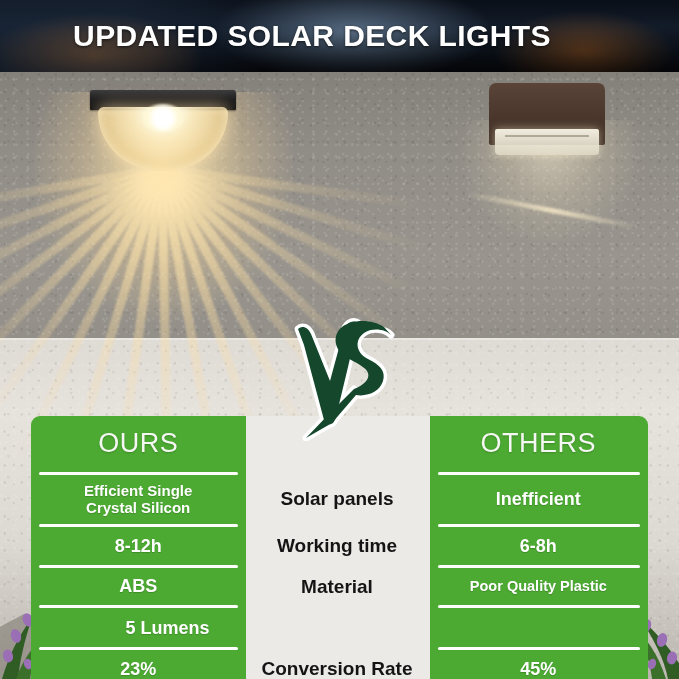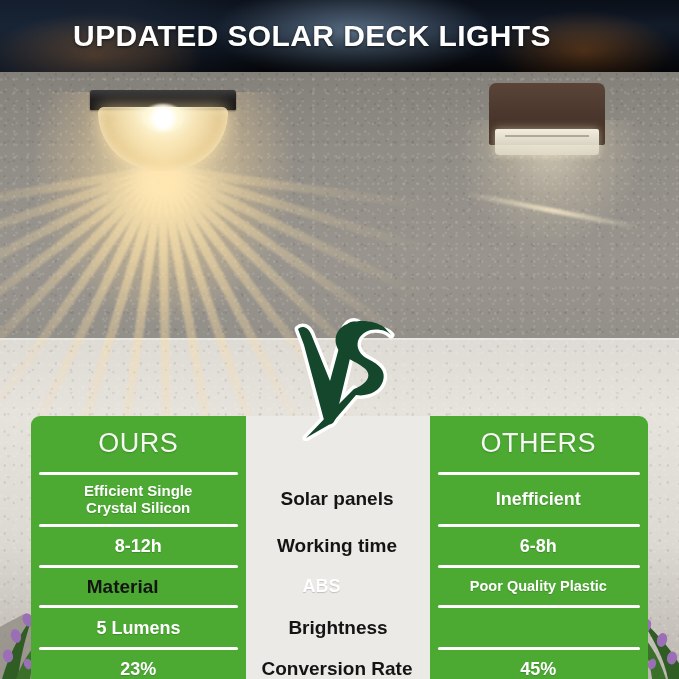--- a/index.html
+++ b/index.html
@@ -279,21 +279,21 @@
     position: relative;
     z-index: 2;
     display: flex;
     align-items: stretch;
     box-sizing: border-box;
   }
   .trow.head { height: 59px; }
   .trow.r0   { height: 52px; }
   .trow.r1   { height: 40px; }
   .trow.r2   { height: 40px; }
-  .trow.r3   { height: 41px; }
+  .trow.r3   { height: 41px; margin-left: 29px; }
   .trow.r4   { height: 40px; }
 
   .cell {
     display: flex;
     align-items: center;
     justify-content: center;
     text-align: center;
     box-sizing: border-box;
     padding: 0 6px;
     line-height: 1.14;
@@ -460,34 +460,33 @@
       <div class="cell right">6-8h</div>
     </div>
 
     <div class="sep">
       <div class="s-left"></div>
         <div class="s-mid"></div>
         <div class="s-right"></div>
     </div>
 
     <div class="trow r2">
+      <div class="cell left">ABS</div>
       <div class="cell mid">Material</div>
-      <div class="cell left">ABS</div>
       <div class="cell right tiny">Poor Quality Plastic</div>
     </div>
 
     <div class="sep">
       <div class="s-left"></div>
         <div class="s-mid"></div>
         <div class="s-right"></div>
     </div>
 
     <div class="trow r3">
       <div class="cell left">5 Lumens</div>
-      <div class="cell mid">Brightness</div>
     </div>
 
     <div class="sep">
       <div class="s-left"></div>
         <div class="s-mid"></div>
         <div class="s-right"></div>
     </div>
 
     <div class="trow r4">
       <div class="cell left">23%</div>

